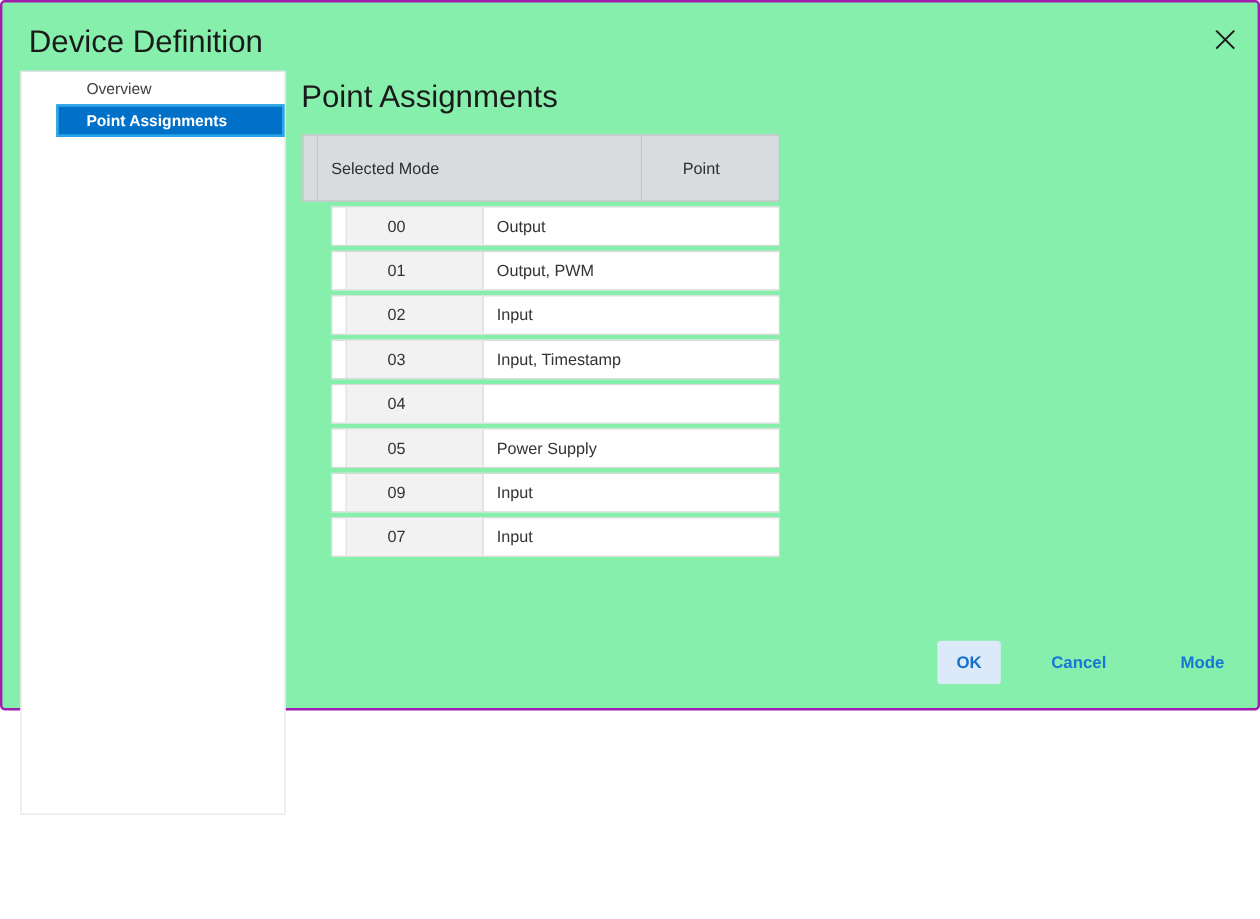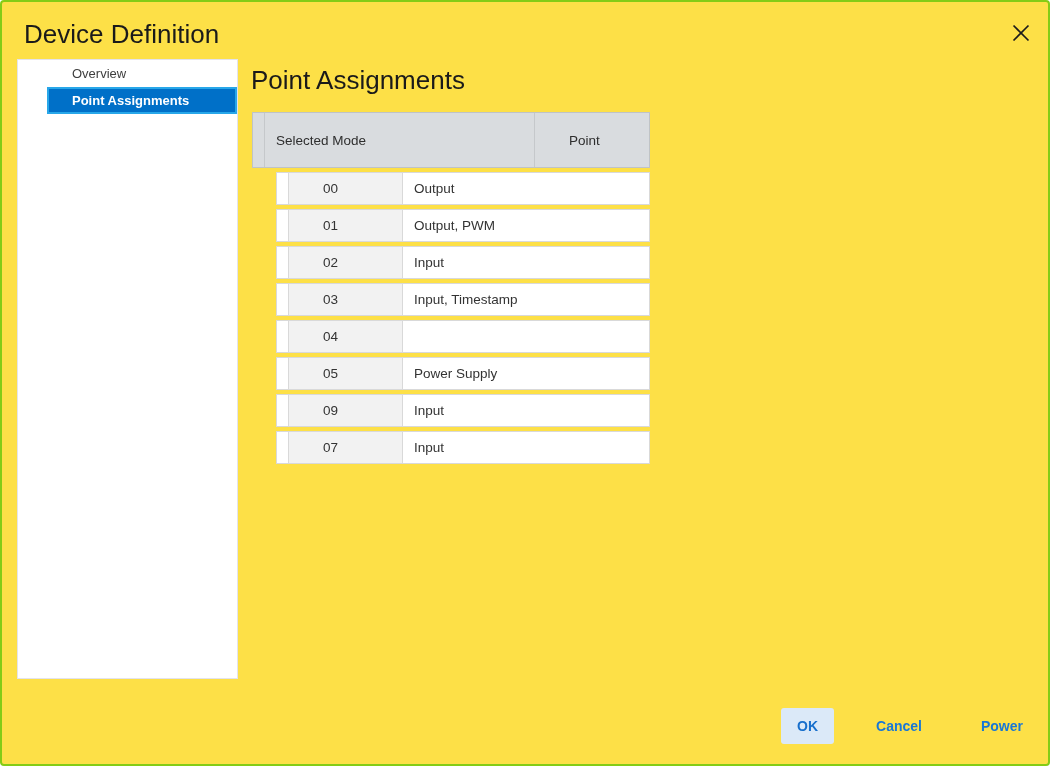--- a/index.html
+++ b/index.html
@@ -4,23 +4,23 @@
 <style>
   * { box-sizing: border-box; margin: 0; padding: 0; }
   html, body {
     width: 1050px; height: 766px;
     background: #ffffff;
     font-family: "Liberation Sans", sans-serif;
     overflow: hidden;
   }
   .dialog {
     position: absolute; inset: 0;
-    width: 1050px; height: 766px;
-    background: #fde047;
-    border: 2px solid #84cc16;
+    width: 1050px; height: 592px;
+    background: #86efac;
+    border: 2px solid #a21caf;
     border-radius: 4px;
   }
   
   .dialog-title {
     position: absolute; left: 22px; top: 17px;
     font-size: 26px; color: #1a1a1a; font-weight: 400;
     white-space: nowrap;
   }
   .close-btn {
     position: absolute; top: 18px; right: 14px;
@@ -198,16 +198,16 @@
         <div class="gr-cell col1">07</div>
         <div class="gr-cell col2">Input</div>
       </div>
 
     </div>
   </div>
 
   <div class="footer">
     <button class="ok-btn">OK</button>
     <button class="cancel-btn">Cancel</button>
-    <button class="help-btn">Power</button>
+    <button class="help-btn">Mode</button>
   </div>
 
 </div>
 
 </body></html>

